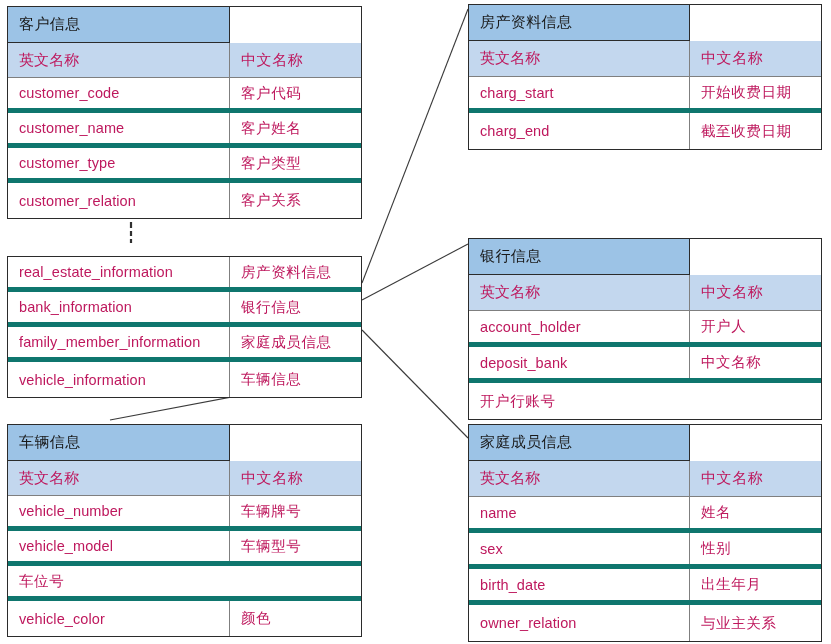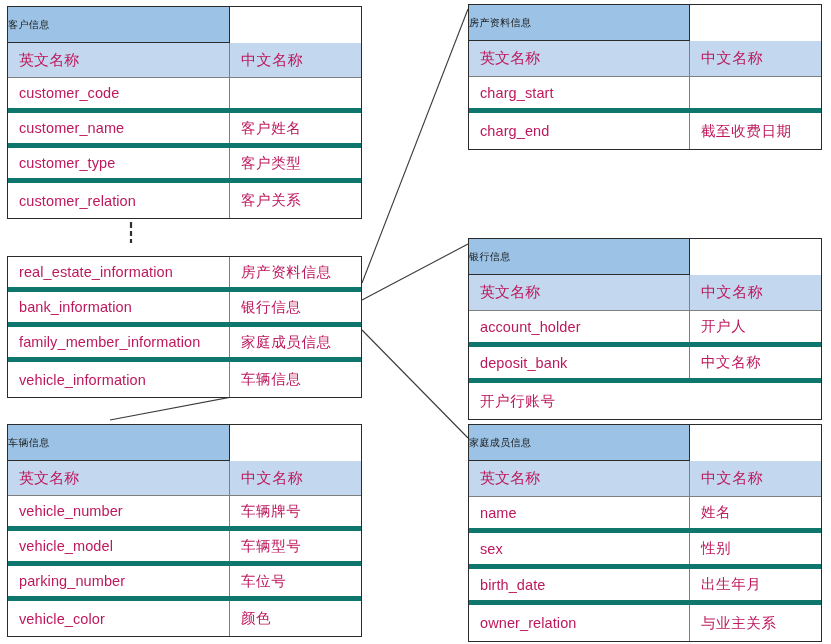--- a/index.html
+++ b/index.html
@@ -32,21 +32,22 @@
     background: #ffffff;
   }
   .entity-title {
     box-sizing: border-box;
     height: 36px;
     background: #9cc3e6;
     border-bottom: 1.3px solid #2b2b2b;
     border-right: 1.3px solid #2b2b2b;
     display: flex;
     align-items: center;
-    font-size: 10px;
+    padding-left: 11px;
+    font-size: 15px;
     color: #1a1a1a;
     letter-spacing: 0.4px;
   }
   .entity-row {
     display: flex;
     box-sizing: border-box;
     border-bottom: 5px solid #0f766e;
   }
   .entity-row:last-child {
     border-bottom: none;
@@ -137,20 +138,21 @@
   </svg>
 
   <div class="entity" id="ent-customer">
     <div class="entity-title">客户信息</div>
     <div class="entity-row header-row">
       <div class="cell-en">英文名称</div>
       <div class="cell-cn">中文名称</div>
     </div>
     <div class="entity-row">
       <div class="cell-en">customer_code</div>
+      <div class="cell-cn">客户代码</div>
     </div>
     <div class="entity-row">
       <div class="cell-en">customer_name</div>
       <div class="cell-cn">客户姓名</div>
     </div>
     <div class="entity-row">
       <div class="cell-en">customer_type</div>
       <div class="cell-cn">客户类型</div>
     </div>
     <div class="entity-row">
@@ -186,37 +188,37 @@
     </div>
     <div class="entity-row">
       <div class="cell-en">vehicle_number</div>
       <div class="cell-cn">车辆牌号</div>
     </div>
     <div class="entity-row">
       <div class="cell-en">vehicle_model</div>
       <div class="cell-cn">车辆型号</div>
     </div>
     <div class="entity-row">
-      <div class="cell-en">parking_number</div>
       <div class="cell-cn">车位号</div>
     </div>
     <div class="entity-row">
       <div class="cell-en">vehicle_color</div>
       <div class="cell-cn">颜色</div>
     </div>
   </div>
 
   <div class="entity" id="ent-property">
     <div class="entity-title">房产资料信息</div>
     <div class="entity-row header-row">
       <div class="cell-en">英文名称</div>
       <div class="cell-cn">中文名称</div>
     </div>
     <div class="entity-row">
       <div class="cell-en">charg_start</div>
+      <div class="cell-cn">开始收费日期</div>
     </div>
     <div class="entity-row">
       <div class="cell-en">charg_end</div>
       <div class="cell-cn">截至收费日期</div>
     </div>
   </div>
 
   <div class="entity" id="ent-bank">
     <div class="entity-title">银行信息</div>
     <div class="entity-row header-row">

